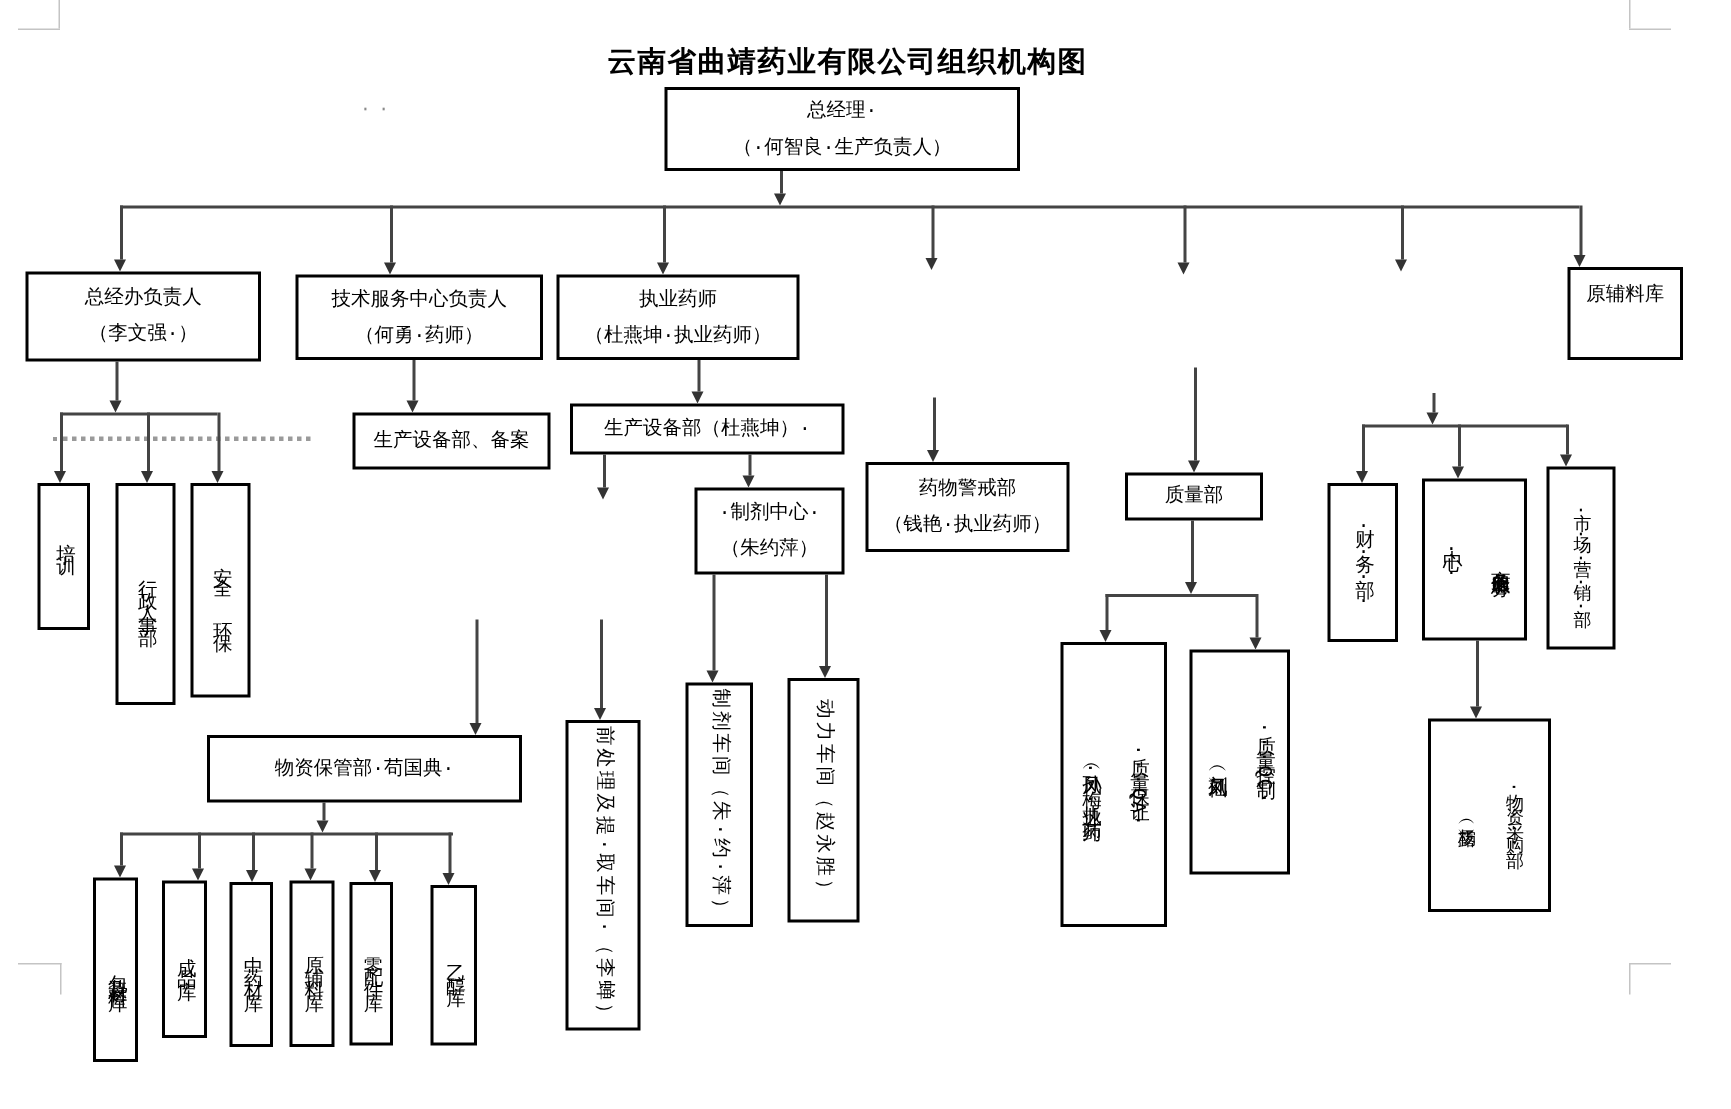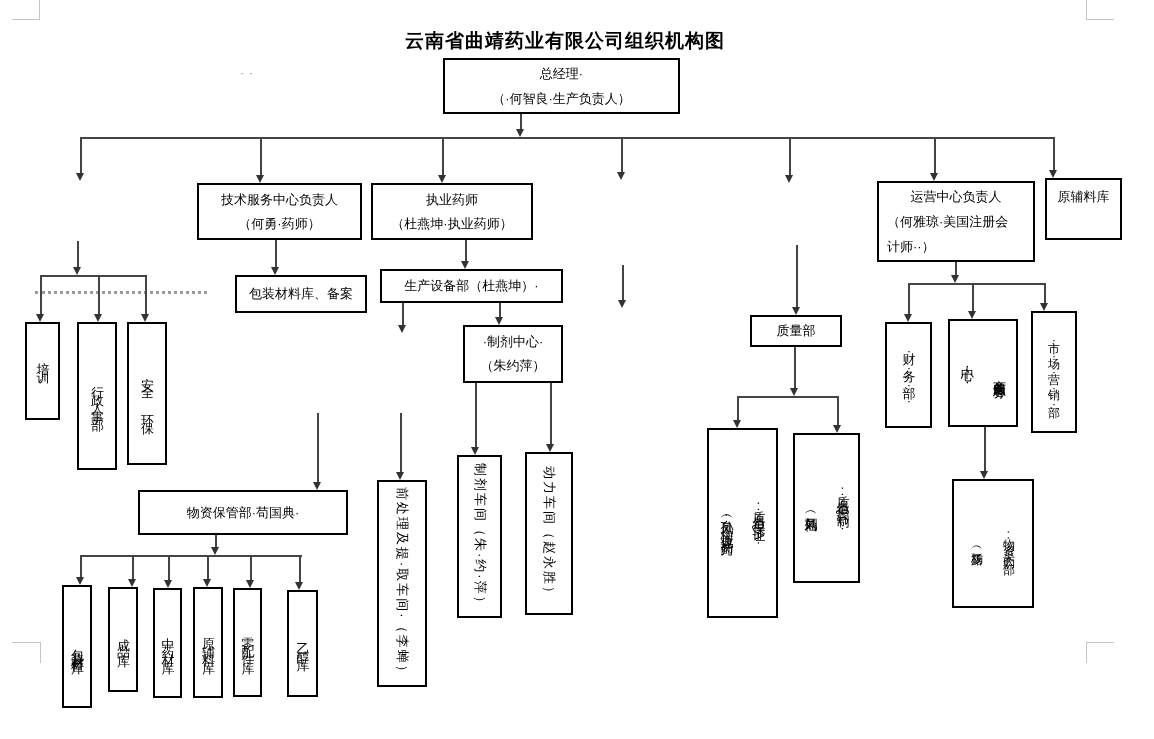--- a/index.html
+++ b/index.html
@@ -1,17 +1,17 @@
 <!DOCTYPE html>
 <html><head>
 <meta charset="utf-8">
 <style>
   html,body{margin:0;padding:0;background:#fff;}
   #page{position:relative;width:1154px;height:739px;background:#fff;overflow:hidden;
-        font-family:Liberation Sans, sans-serif;color:#000;}
+        font-family:Liberation Mono, monospace;color:#000;}
   #title{position:absolute;left:0;top:28px;width:1130px;text-align:center;
          font-size:19px;font-weight:bold;letter-spacing:1px;}
   .box{position:absolute;border:2px solid #000;background:#fff;box-sizing:border-box;
        display:flex;align-items:center;justify-content:center;text-align:center;
        font-size:13px;line-height:24px;}
   .tl{ text-align:left;}
   .topalign{align-items:flex-start;padding-top:5px;}
   .vt-up{writing-mode:vertical-rl;text-orientation:upright;letter-spacing:8px;}
   .vt-side{writing-mode:vertical-rl;text-orientation:sideways;letter-spacing:2px;}
   .vcols{writing-mode:vertical-rl;text-orientation:mixed;height:96%;}
@@ -64,37 +64,36 @@
     <i class="ad" style="left:438px;top:175px"></i>
   <i class="vl" style="left:621px;top:137px;height:35px"></i>
     <i class="ad" style="left:617px;top:172px"></i>
   <i class="vl" style="left:789px;top:137px;height:38px"></i>
     <i class="ad" style="left:785px;top:175px"></i>
   <i class="vl" style="left:934px;top:137px;height:36px"></i>
     <i class="ad" style="left:930px;top:173px"></i>
   <i class="vl" style="left:1053px;top:137px;height:33px"></i>
     <i class="ad" style="left:1049px;top:170px"></i>
 
+  <div class="box" style="left:17px;top:181px;width:157px;height:60px">
+    <div>
+      <div>总经办负责人</div>
+      <div>（李文强·）</div>
+    </div>
+  </div>
   <div class="box" style="left:197px;top:183px;width:165px;height:57px">
     <div>
       <div>技术服务中心负责人</div>
       <div>（何勇·药师）</div>
     </div>
   </div>
   <div class="box" style="left:371px;top:183px;width:162px;height:57px">
     <div>
       <div>执业药师</div>
       <div>（杜燕坤·执业药师）</div>
-    </div>
-  </div>
-  <div class="box tl" style="left:877px;top:181px;width:158px;height:81px;line-height:25px">
-    <div style="width:100%;padding:0 8px">
-      <div style="text-align:center">运营中心负责人</div>
-      <div>（何雅琼·美国注册会</div>
-      <div>计师··）</div>
     </div>
   </div>
   <div class="box topalign" style="left:1045px;top:178px;width:77px;height:62px">
     <div>原辅料库</div>
   </div>
 
   <i class="vl" style="left:77px;top:241px;height:26px"></i>
     <i class="ad" style="left:73px;top:267px"></i>
   <i class="hl" style="left:40px;top:275px;width:105px"></i>
   <i class="dot" style="left:35px;top:291px;width:172px"></i>
@@ -111,21 +110,21 @@
   <div class="box" style="left:77px;top:322px;width:40px;height:148px">
     <div class="vt-up">行政人事部</div>
   </div>
   <div class="box" style="left:127px;top:322px;width:40px;height:143px">
     <div class="vt-up">安全、环保</div>
   </div>
 
   <i class="vl" style="left:275px;top:240px;height:27px"></i>
     <i class="ad" style="left:271px;top:267px"></i>
   <div class="box" style="left:235px;top:275px;width:132px;height:38px">
-    <div>包装材料库、备案</div>
+    <div>生产设备部、备案</div>
   </div>
 
   <i class="vl" style="left:465px;top:240px;height:21px"></i>
     <i class="ad" style="left:461px;top:261px"></i>
   <div class="box" style="left:380px;top:269px;width:183px;height:34px">
     <div>生产设备部（杜燕坤）·</div>
   </div>
 
   <i class="vl" style="left:402px;top:303px;height:22px"></i>
     <i class="ad" style="left:398px;top:325px"></i>
@@ -194,20 +193,26 @@
 
   <div class="box" style="left:457px;top:455px;width:45px;height:163px">
     <div class="vt-side">制剂车间（朱·约·萍）</div>
   </div>
   <div class="box" style="left:525px;top:452px;width:48px;height:163px">
     <div class="vt-side">动力车间（赵永胜）</div>
   </div>
 
   <i class="vl" style="left:622px;top:265px;height:35px"></i>
     <i class="ad" style="left:618px;top:300px"></i>
+  <div class="box" style="left:577px;top:308px;width:136px;height:60px">
+    <div>
+      <div>药物警戒部</div>
+      <div>（钱艳·执业药师）</div>
+    </div>
+  </div>
 
   <i class="vl" style="left:796px;top:245px;height:62px"></i>
     <i class="ad" style="left:792px;top:307px"></i>
   <div class="box" style="left:750px;top:315px;width:92px;height:32px">
     <div>质量部</div>
   </div>
   <i class="vl" style="left:794px;top:347px;height:41px"></i>
     <i class="ad" style="left:790px;top:388px"></i>
   <i class="hl" style="left:737px;top:396px;width:101px"></i>
   <i class="vl" style="left:737px;top:396px;height:24px"></i>

